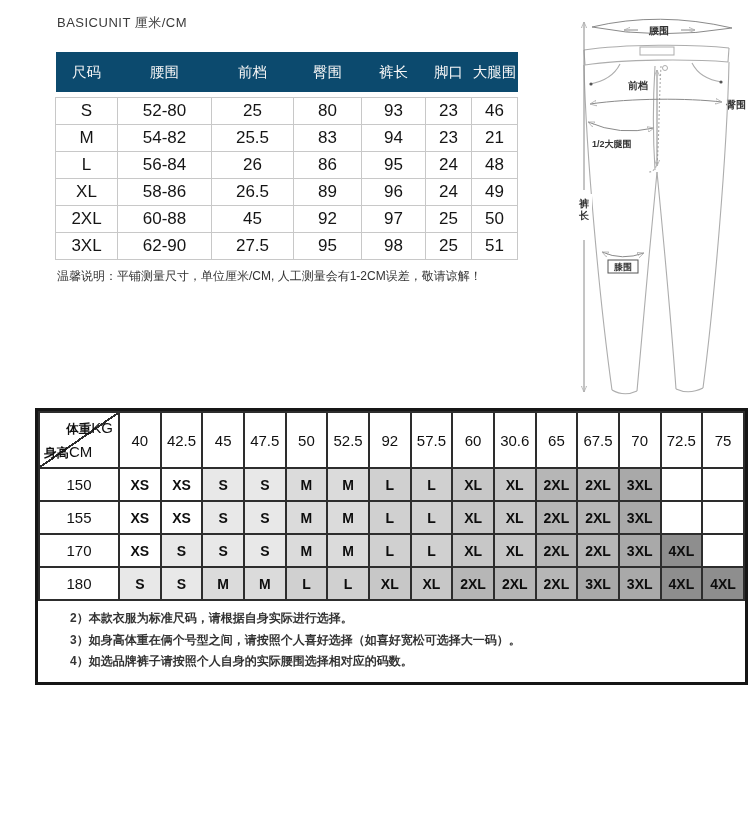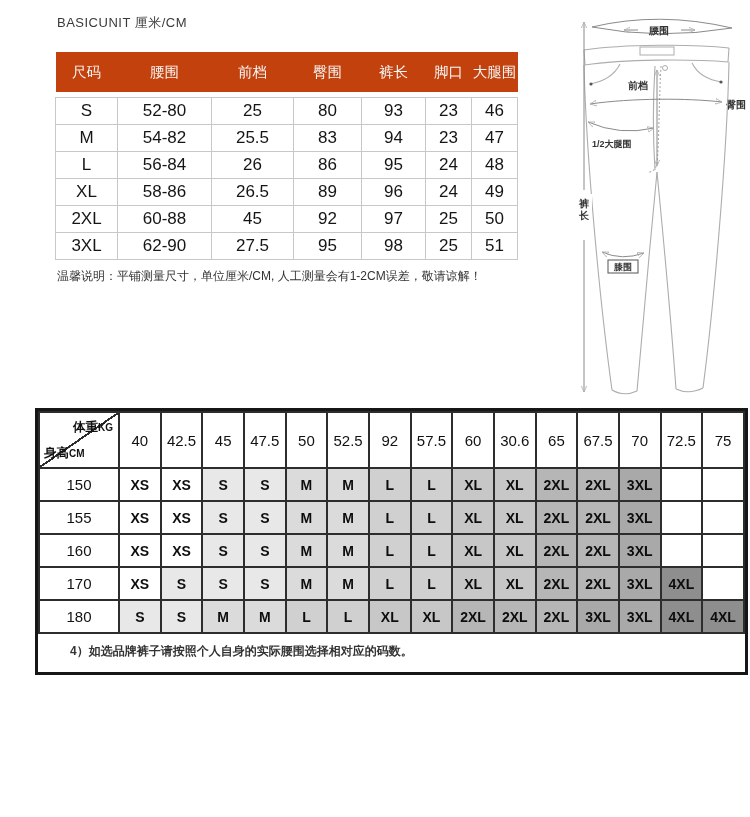--- a/index.html
+++ b/index.html
@@ -5,21 +5,21 @@
   html,body{margin:0;padding:0;}
   body{
     width:750px;height:817px;position:relative;background:#ffffff;
     font-family:"Liberation Sans","DejaVu Sans",sans-serif;
     overflow:hidden;color:#111;
   }
   
   .top-title{position:absolute;left:57px;top:14px;font-size:13px;color:#3a3a3a;letter-spacing:.5px;}
   table.size-table{position:absolute;left:55px;top:52px;width:462px;border-collapse:collapse;table-layout:fixed;}
   table.size-table thead th{
-    background:#c2410c;color:#f7f7f7;font-weight:400;font-size:14.5px;height:38px;
+    background:#0c4a6e;color:#f7f7f7;font-weight:400;font-size:14.5px;height:38px;
     white-space:nowrap;overflow:visible;
   }
   table.size-table .spacer-row td{border:none;height:5px;padding:0;background:#fff;}
   table.size-table tbody td{
     border:1px solid #c8c8c8;font-size:17px;color:#151515;text-align:center;height:26px;padding:0;
     white-space:nowrap;
   }
   .measure-note{position:absolute;left:57px;top:268px;width:500px;font-size:12px;color:#333;}
   
   .pants{position:absolute;left:562px;top:4px;width:188px;height:398px;}
@@ -37,21 +37,21 @@
   table.matrix thead th{height:54px;font-size:15px;font-weight:400;color:#111;white-space:nowrap;}
   table.matrix thead th.corner{
     background:
       linear-gradient(to bottom right,
         transparent calc(50% - 1px), #2d2d2d calc(50% - 1px),
         #2d2d2d calc(50% + 1px), transparent calc(50% + 1px));
     position:relative;
   }
   .corner-top{position:absolute;top:6px;right:5px;font-size:12.5px;font-weight:bold;}
   .corner-bottom{position:absolute;bottom:5px;left:4px;font-size:12.5px;font-weight:bold;}
-  .corner .unit{font-size:10px;font-weight:bold;}
+  .corner .unit{font-size:15px;font-weight:normal;}
   table.matrix tbody th{height:31px;font-size:15px;font-weight:400;color:#111;background:#fff;}
   table.matrix tbody td{font-size:14px;font-weight:bold;color:#0d0d0d;}
   
   .notes{padding:7px 10px 9px 6px;font-size:12px;font-weight:bold;color:#333;line-height:1.8;}
   .note-line{padding-left:57px;text-indent:-31px;}
   .note-line.first{text-indent:-57px;}
 </style>
 </head>
 <body>
 
@@ -93,21 +93,21 @@
           <td>23</td>
           <td>46</td>
         </tr>
         <tr>
           <td>M</td>
           <td>54-82</td>
           <td>25.5</td>
           <td>83</td>
           <td>94</td>
           <td>23</td>
-          <td>47</td>
+          <td>21</td>
         </tr>
         <tr>
           <td>L</td>
           <td>56-84</td>
           <td>26</td>
           <td>86</td>
           <td>95</td>
           <td>24</td>
           <td>48</td>
         </tr>
@@ -257,38 +257,20 @@
             <td style="background: rgb(208, 208, 208);">L</td>
             <td style="background: rgb(199, 199, 199);">XL</td>
             <td style="background: rgb(199, 199, 199);">XL</td>
             <td style="background: rgb(182, 182, 182);">2XL</td>
             <td style="background: rgb(182, 182, 182);">2XL</td>
             <td style="background: rgb(169, 169, 169);">3XL</td>
             <td style="background: rgb(255, 255, 255);"></td>
             <td style="background: rgb(255, 255, 255);"></td>
           </tr>
           <tr>
-            <th>160</th>
-            <td style="background: rgb(255, 255, 255);">XS</td>
-            <td style="background: rgb(255, 255, 255);">XS</td>
-            <td style="background: rgb(232, 232, 232);">S</td>
-            <td style="background: rgb(232, 232, 232);">S</td>
-            <td style="background: rgb(219, 219, 219);">M</td>
-            <td style="background: rgb(219, 219, 219);">M</td>
-            <td style="background: rgb(208, 208, 208);">L</td>
-            <td style="background: rgb(208, 208, 208);">L</td>
-            <td style="background: rgb(199, 199, 199);">XL</td>
-            <td style="background: rgb(199, 199, 199);">XL</td>
-            <td style="background: rgb(182, 182, 182);">2XL</td>
-            <td style="background: rgb(182, 182, 182);">2XL</td>
-            <td style="background: rgb(169, 169, 169);">3XL</td>
-            <td style="background: rgb(255, 255, 255);"></td>
-            <td style="background: rgb(255, 255, 255);"></td>
-          </tr>
-          <tr>
             <th>170</th>
             <td style="background: rgb(255, 255, 255);">XS</td>
             <td style="background: rgb(232, 232, 232);">S</td>
             <td style="background: rgb(232, 232, 232);">S</td>
             <td style="background: rgb(232, 232, 232);">S</td>
             <td style="background: rgb(219, 219, 219);">M</td>
             <td style="background: rgb(219, 219, 219);">M</td>
             <td style="background: rgb(208, 208, 208);">L</td>
             <td style="background: rgb(208, 208, 208);">L</td>
             <td style="background: rgb(199, 199, 199);">XL</td>
@@ -313,17 +295,19 @@
             <td style="background: rgb(182, 182, 182);">2XL</td>
             <td style="background: rgb(182, 182, 182);">2XL</td>
             <td style="background: rgb(169, 169, 169);">3XL</td>
             <td style="background: rgb(169, 169, 169);">3XL</td>
             <td style="background: rgb(142, 142, 142);">4XL</td>
             <td style="background: rgb(142, 142, 142);">4XL</td>
           </tr>
         </tbody>
     </table>
     <div class="notes" id="notes">
+        <div class="note-line">2）本款衣服为标准尺码，请根据自身实际进行选择。</div>
+        <div class="note-line">3）如身高体重在俩个号型之间，请按照个人喜好选择（如喜好宽松可选择大一码）。</div>
         <div class="note-line">4）如选品牌裤子请按照个人自身的实际腰围选择相对应的码数。</div>
       </div>
   </div>
 
 </div>
 
 </body></html>

